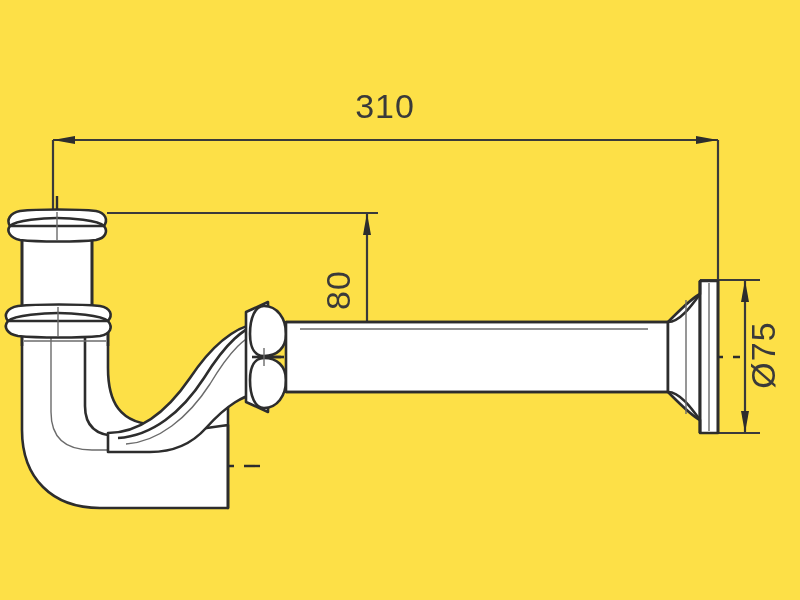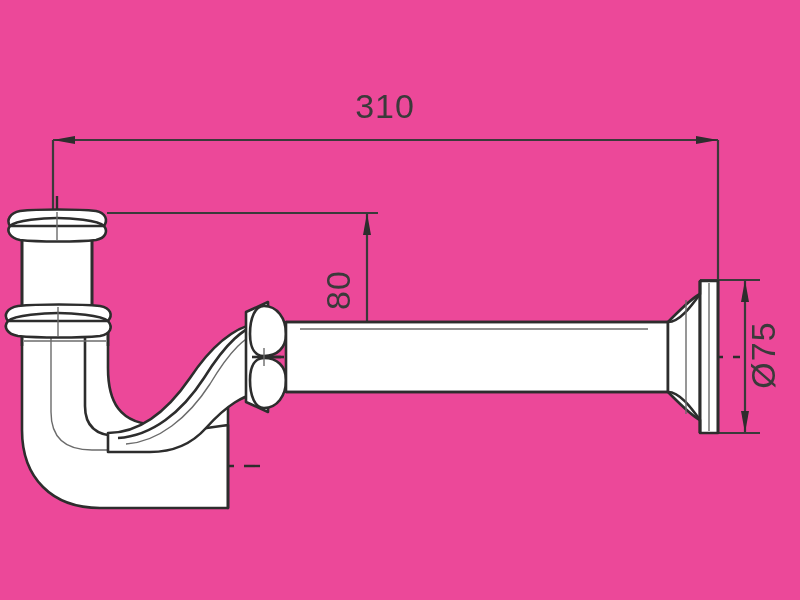--- a/index.html
+++ b/index.html
@@ -8,21 +8,21 @@
     padding: 0;
     background: #ffffff;
   }
   body {
     font-family: "Liberation Sans", sans-serif;
   }
   #drawing-root {
     position: relative;
     width: 800px;
     height: 600px;
-    background: #ec4899;
+    background: #fde047;
     overflow: hidden;
   }
   #drawing-svg {
     display: block;
     width: 800px;
     height: 600px;
   }
   .dim-text {
     font-family: "Liberation Sans", sans-serif;
     font-size: 34px;

